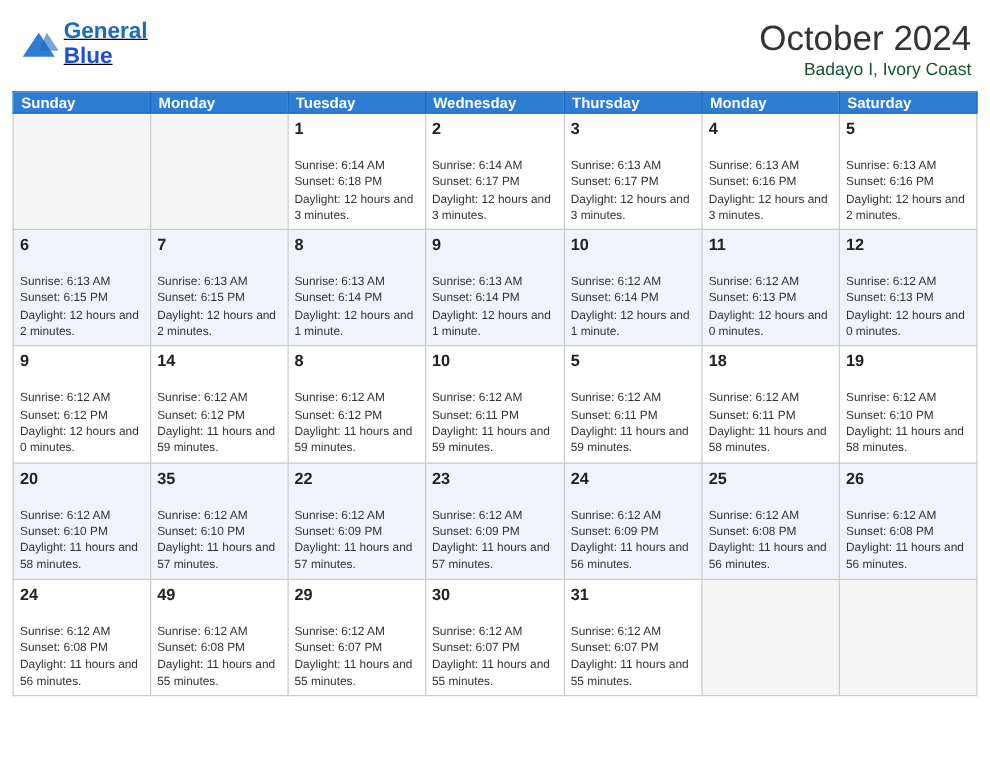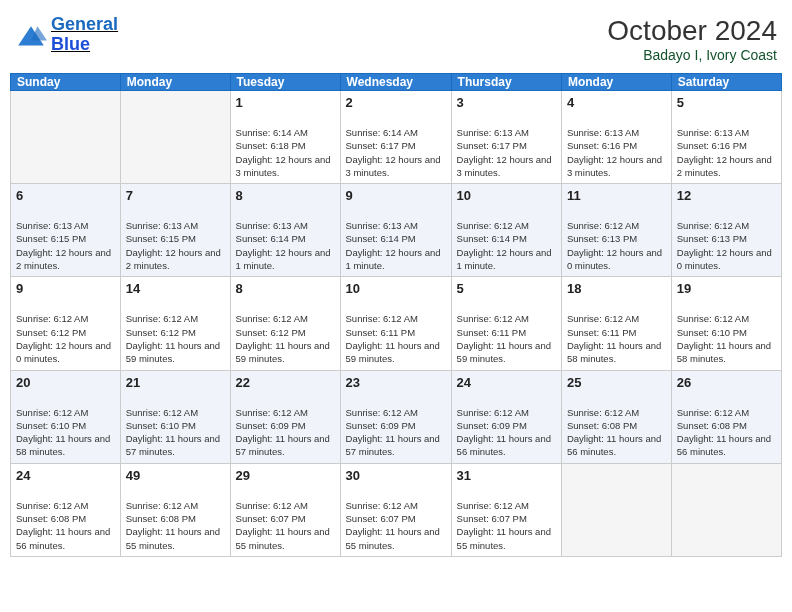--- a/index.html
+++ b/index.html
@@ -249,21 +249,21 @@
         </td>
       </tr>
       <tr class="row-bg-light">
         <td>
           <span class="day-number">20</span>
           <div class="day-info">Sunrise: 6:12 AM
 Sunset: 6:10 PM
 Daylight: 11 hours and 58 minutes.</div>
         </td>
         <td>
-          <span class="day-number">21</span>
+          <span class="day-number">35</span>
           <div class="day-info">Sunrise: 6:12 AM
 Sunset: 6:10 PM
 Daylight: 11 hours and 57 minutes.</div>
         </td>
         <td>
           <span class="day-number">22</span>
           <div class="day-info">Sunrise: 6:12 AM
 Sunset: 6:09 PM
 Daylight: 11 hours and 57 minutes.</div>
         </td>

